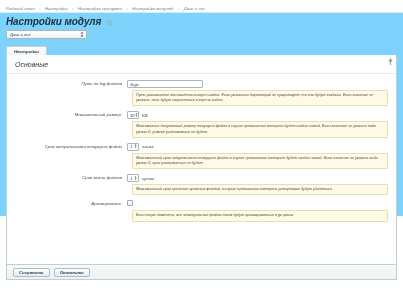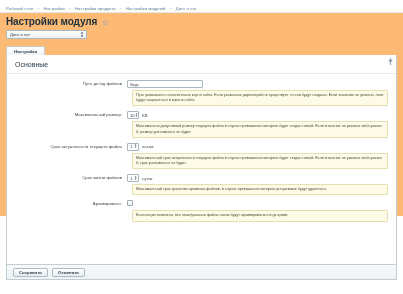--- a/index.html
+++ b/index.html
@@ -14,22 +14,23 @@
     font-family: "Liberation Sans", sans-serif;
     font-size: 5px;
     color: #2f3b45;
     -webkit-font-smoothing: antialiased;
   }
 
   .page {
     position: relative;
     width: 403px;
     height: 216px;
-    background: #fdba74;
-    box-sizing: border-box;
+    background: #7dd3fc;
+    box-sizing: border-box;
+    font-style: italic;
   }
 
   
   .breadcrumb {
     height: 13px;
     padding: 4px 0 0 6px;
     box-sizing: border-box;
     display: flex;
     align-items: center;
     gap: 4px;

